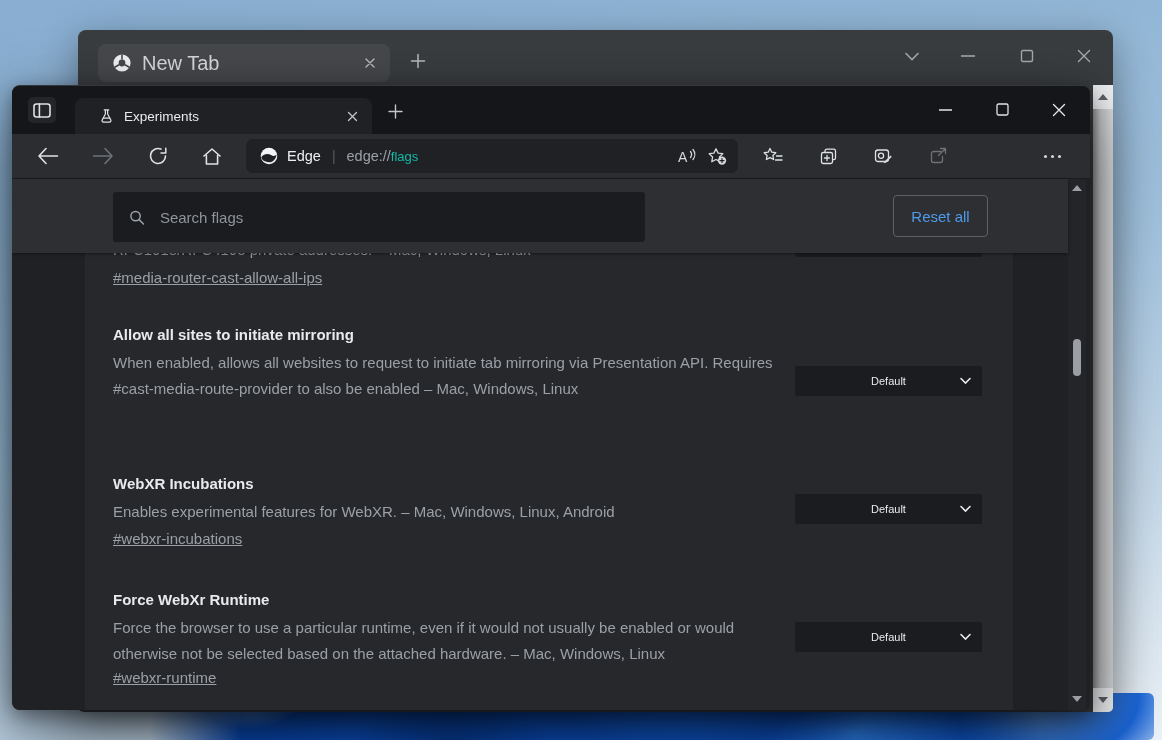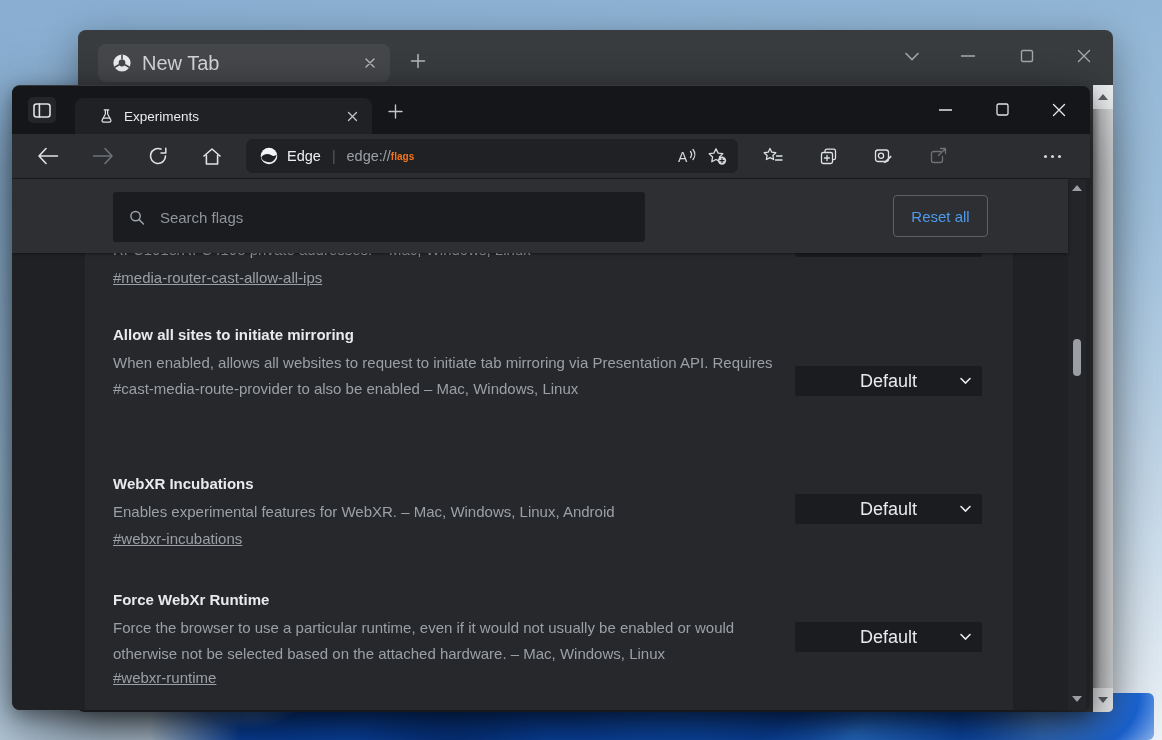--- a/index.html
+++ b/index.html
@@ -51,21 +51,21 @@
 
   .toolbar{position:absolute;left:0;top:48px;width:100%;height:45px;background:#2b2d30;
        box-shadow:inset 0 -1px 0 #1b1c1f;}
   .tbtn{position:absolute;top:7px;width:30px;height:30px;border-radius:5px;display:flex;
        align-items:center;justify-content:center;}
   .addr{position:absolute;left:234px;top:5px;width:492px;height:34px;background:#1f2124;
        border-radius:7px;display:flex;align-items:center;padding:0 6px 0 14px;box-sizing:border-box;}
   .addr-brand{color:#eceef0;font-size:14.5px;margin-left:9px;}
   .addr-sep{color:#565a5e;font-size:14px;margin:0 11px;}
   .addr-scheme{color:#9ca1a6;font-size:14.5px;}
-  .addr-path{color:#f97316;font-size:10px;font-weight:bold;}
+  .addr-path{color:#14b8a6;font-size:13px;}
   .addr-ic{width:30px;height:30px;display:flex;align-items:center;justify-content:center;}
 
   
   .page{position:absolute;left:0;top:93px;right:0;bottom:0;background:#202124;}
   .col{position:absolute;left:73px;top:0;bottom:0;width:928px;background:#27282c;text-decoration:underline;}
   .flags-header{position:absolute;left:0;top:0;width:1056px;height:74px;background:#2d2f32;
        z-index:5;box-shadow:0 1px 3px rgba(0,0,0,.45);}
   .searchbox{position:absolute;left:101px;top:13px;width:532px;height:50px;background:#1b1c1f;
        border-radius:3px;display:flex;align-items:center;padding:0 16px;box-sizing:border-box;}
   .searchbox input{background:transparent;border:none;outline:none;color:#e8eaed;font-size:15px;
@@ -74,21 +74,21 @@
   .resetbtn{position:absolute;left:881px;top:16px;width:95px;height:42px;background:transparent;
        border:1px solid #5c6165;border-radius:4px;color:#4f9aea;font-size:15px;
        font-family:"Liberation Sans",sans-serif;display:flex;align-items:center;justify-content:center;cursor:pointer;}
 
   .flagtext{position:absolute;left:28px;width:662px;color:#9aa0a6;font-size:15px;line-height:26px;}
   .flaghead{position:absolute;left:28px;width:662px;color:#e8eaed;font-size:15px;font-weight:bold;line-height:22px;}
   .flaglink{position:absolute;left:28px;color:#9aa0a6;font-size:15px;line-height:22px;
        text-decoration:underline;cursor:pointer;}
   .dd{position:absolute;left:710px;width:187px;height:30px;background:#1b1c1f;border-radius:2px;
        display:flex;align-items:center;justify-content:center;cursor:pointer;}
-  .dd span{color:#e8eaed;font-size:18px;}
+  .dd span{color:#e8eaed;font-size:11px;}
   .dd svg{position:absolute;right:11px;top:11px;}
   .clipline{white-space:nowrap;line-height:22px;}
 
   .vscroll{position:absolute;left:1056px;top:0;bottom:0;width:18px;background:#232529;}
   .vthumb{position:absolute;left:5px;top:160px;width:8px;height:37px;border-radius:4px;background:#9b9ea3;}
   .tri-up{position:absolute;left:4px;top:6px;width:0;height:0;border-left:5px solid transparent;
        border-right:5px solid transparent;border-bottom:6px solid #9b9ea3;}
   .tri-dn{position:absolute;left:4px;bottom:8px;width:0;height:0;border-left:5px solid transparent;
        border-right:5px solid transparent;border-top:6px solid #9b9ea3;}
 

